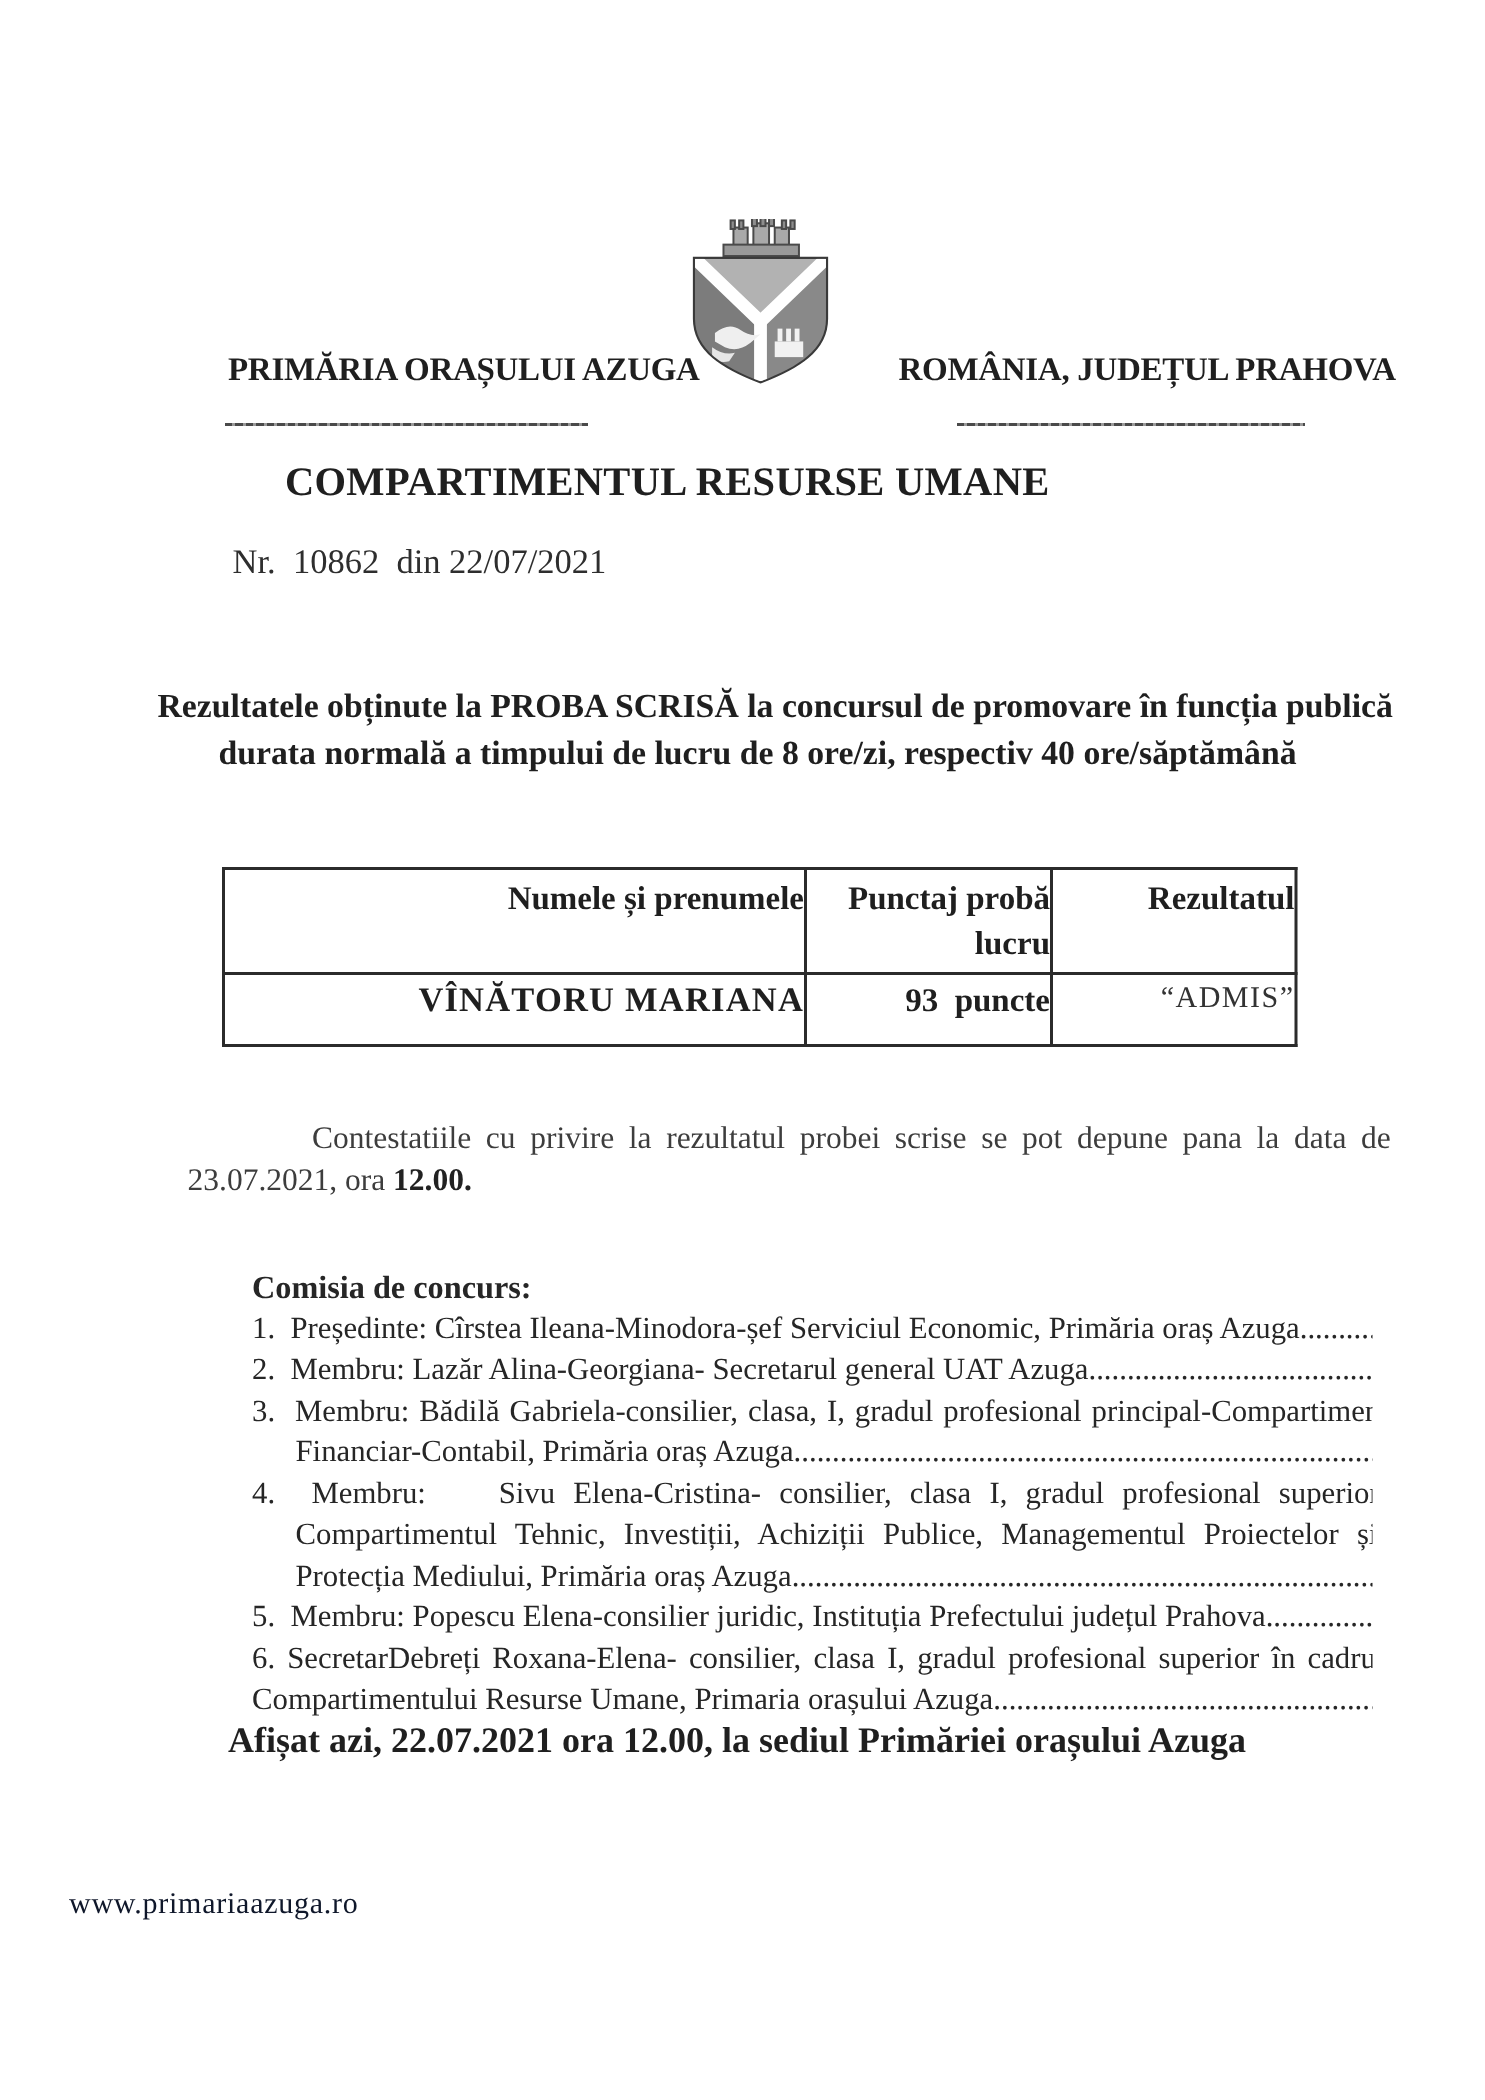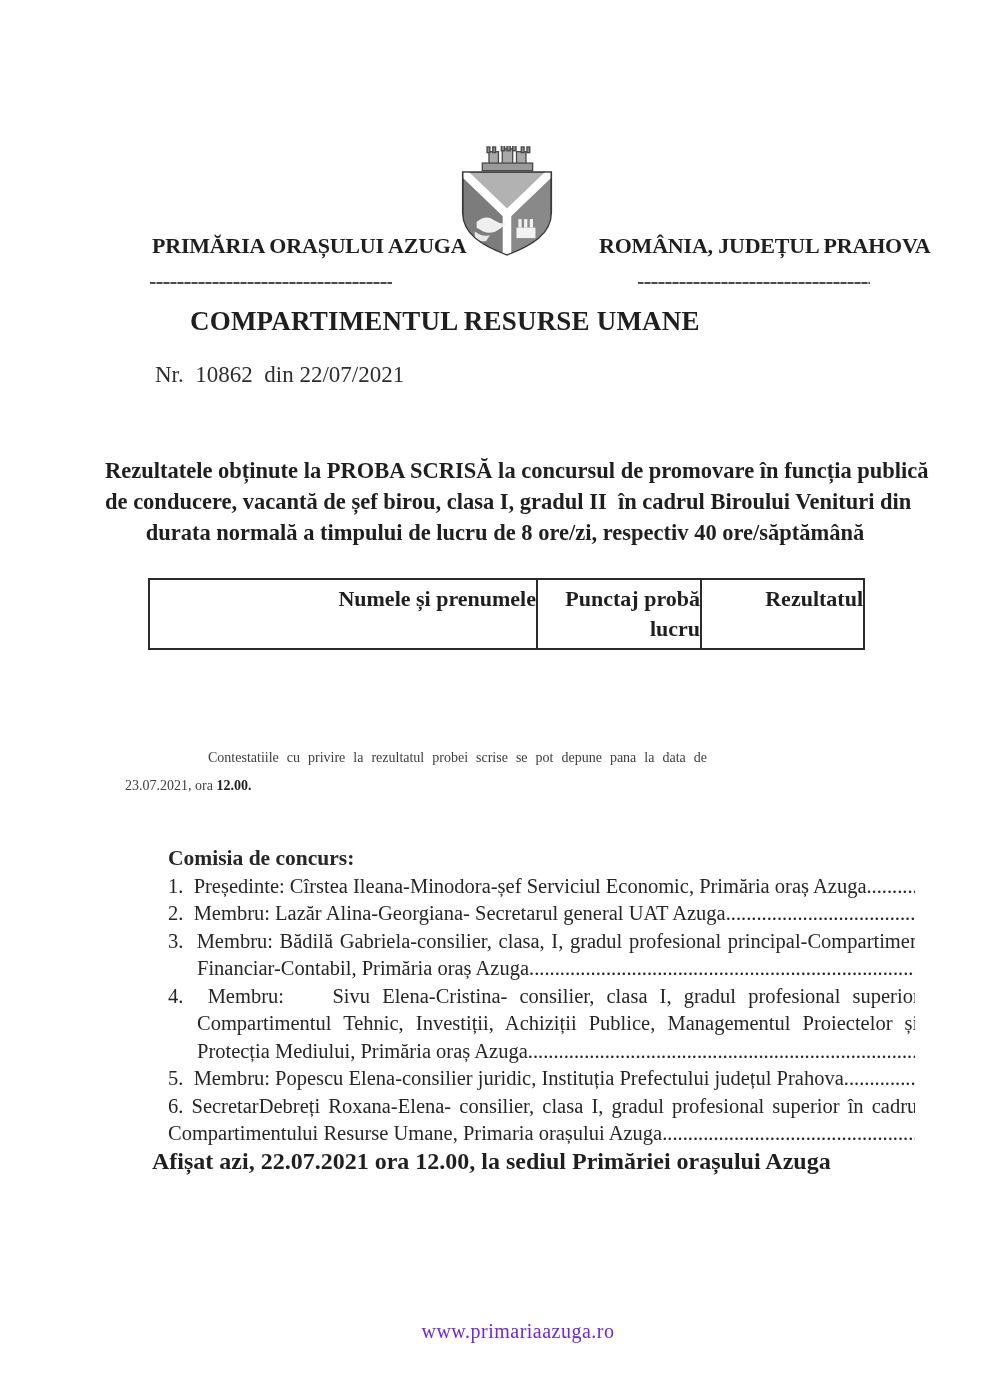--- a/index.html
+++ b/index.html
@@ -31,35 +31,35 @@
   table.results{position:absolute;left:148px;top:578px;width:697px;
     border-collapse:collapse;table-layout:fixed;}
   table.results td{border:2px solid #2b2b2b;vertical-align:top;text-align:right;padding:4px 0 0 4px;}
   .c1{width:382px;} .c2{width:158px;} .c3{width:157px;}
   .th-row td{height:64px;font-size:22px;font-weight:bold;line-height:30px;}
   .data-row td{height:42px;}
   .cell-name{font-size:23px;font-weight:bold;letter-spacing:0.8px;}
   .cell-score{font-size:22px;font-weight:bold;}
   .cell-result{font-size:20px;letter-spacing:1px;color:#333333;padding-top:6px;}
   
-  .contest{position:absolute;left:125px;top:744px;width:800px;font-size:14px;
+  .contest{position:absolute;left:125px;top:744px;width:800px;font-size:21px;
     line-height:28px;color:#3d3d3d;}
   .contest .l1{padding-left:83px;word-spacing:4.5px;white-space:nowrap;}
   .contest .time{font-weight:bold;color:#222;}
   
   .committee{position:absolute;left:168px;top:845px;width:747px;overflow:hidden;
     font-size:20.5px;line-height:27.5px;color:#262626;}
   .committee .head{font-weight:bold;font-size:21.5px;}
   .committee div{white-space:nowrap;}
   .cont{padding-left:29px;}
   .ws1{word-spacing:1.5px;} .ws2{word-spacing:7px;} .ws3{word-spacing:7px;} .ws4{word-spacing:3px;}
   
   .posted{position:absolute;left:152px;top:1148px;font-size:24px;font-weight:bold;white-space:nowrap;}
-  .site{position:absolute;left:0;top:1320px;width:990px;text-align:center;text-indent:46px;
-    font-size:20px;color:#6d28d9;letter-spacing:0.5px;}
+  .site{position:absolute;left:0;top:1258px;width:990px;text-align:left;text-indent:46px;
+    font-size:20px;color:#0f172a;letter-spacing:0.5px;}
 </style>
 </head>
 <body>
 
 <div class="page">
 
   <div class="org org-left">PRIMĂRIA ORAȘULUI AZUGA</div>
 
   <div class="crest">
     <svg viewBox="0 0 112 118" width="112" height="112" aria-hidden="true">
@@ -106,30 +106,34 @@
   <div class="org org-right">ROMÂNIA, JUDEȚUL PRAHOVA</div>
 
   <div class="hrule hrule-left"></div>
   <div class="hrule hrule-right"></div>
 
   <div class="doc-title">COMPARTIMENTUL RESURSE UMANE</div>
   <div class="doc-number">Nr.&nbsp; 10862&nbsp; din 22/07/2021</div>
 
   <div class="announce">
     <div>Rezultatele obținute la PROBA SCRISĂ la concursul de promovare în funcția publică</div>
-    <div>de conducere, vacantă de șef birou, clasa I, gradul II&nbsp; în cadrul Biroului Venituri din</div>
     <div>durata normală a timpului de lucru de 8 ore/zi, respectiv 40 ore/săptămână</div>
   </div>
 
   <table class="results">
     <tbody>
         <tr class="th-row">
       <td class="c1">Numele și prenumele</td>
       <td class="c2">Punctaj probă lucru</td>
       <td class="c3">Rezultatul</td>
+    </tr>
+    <tr class="data-row">
+      <td class="cell-name">VÎNĂTORU MARIANA</td>
+      <td class="cell-score">93&nbsp;&nbsp;puncte</td>
+      <td class="cell-result">“ADMIS”</td>
     </tr>
   </tbody>
     </table>
 
   <div class="contest">
     <div class="l1">Contestatiile cu privire la rezultatul probei scrise se pot depune pana la data de</div>
     <div class="l2"><span>23.07.2021, ora </span><span class="time">12.00.</span></div>
   </div>
 
   <div class="committee">

